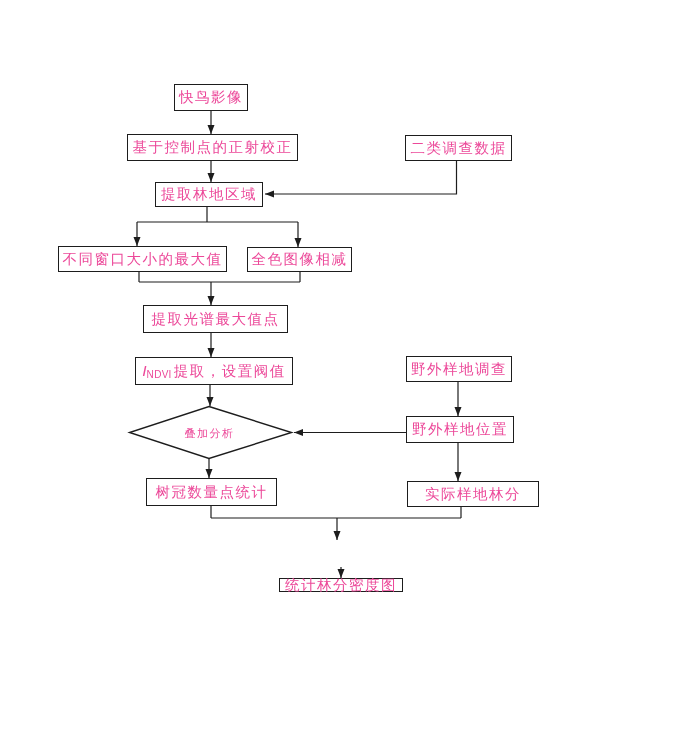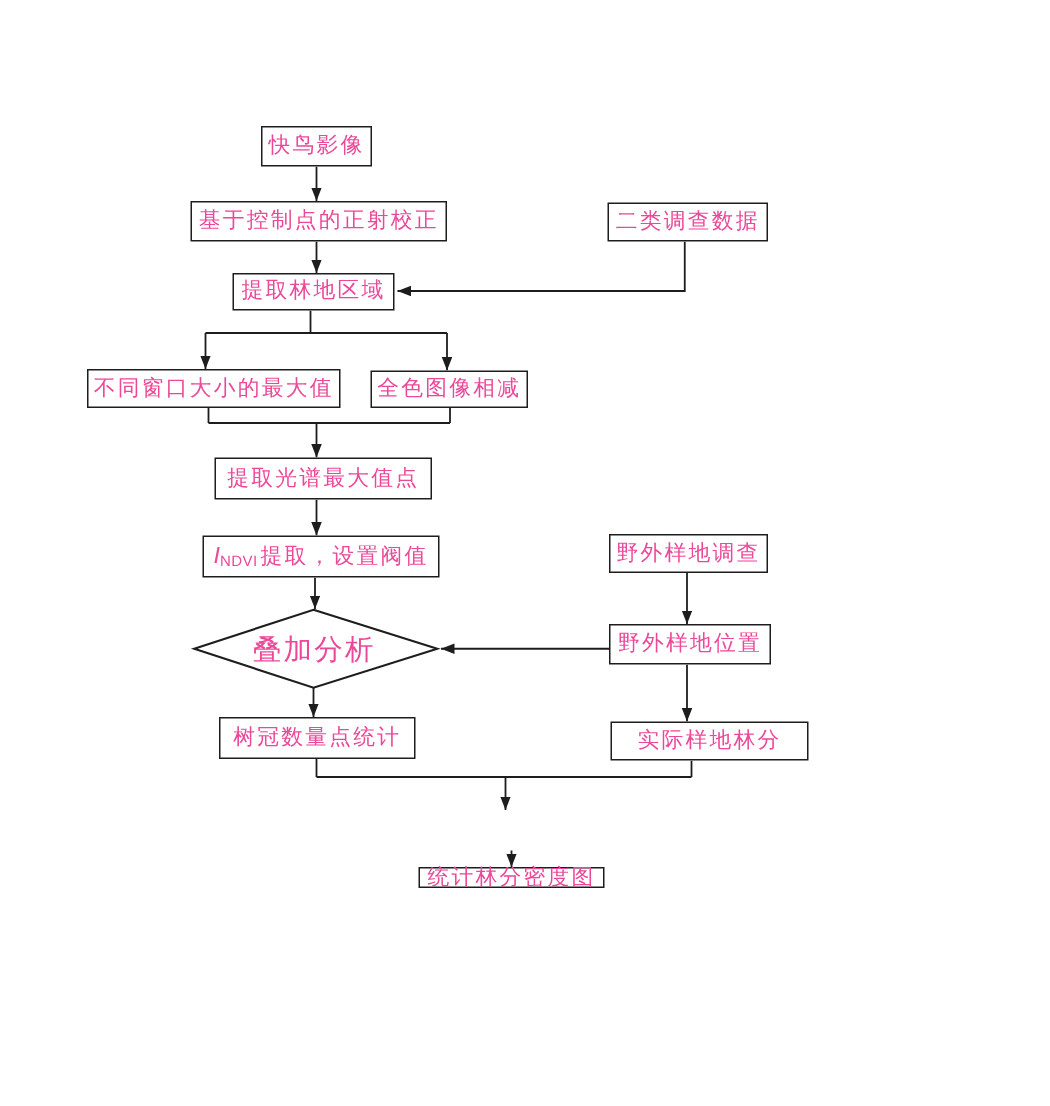--- a/index.html
+++ b/index.html
@@ -32,21 +32,21 @@
     font-size: 14.5px;
     letter-spacing: 1.5px;
     white-space: nowrap;
     line-height: 1;
   }
   .diamond-label {
     position: absolute;
     display: flex;
     align-items: center;
     justify-content: center;
-    font-size: 19px;
+    font-size: 11px;
     letter-spacing: 1.5px;
     white-space: nowrap;
     background: transparent;
   }
   .var-italic {
     font-style: italic;
     font-size: 15.5px;
     letter-spacing: 0;
   }
   .var-sub {

